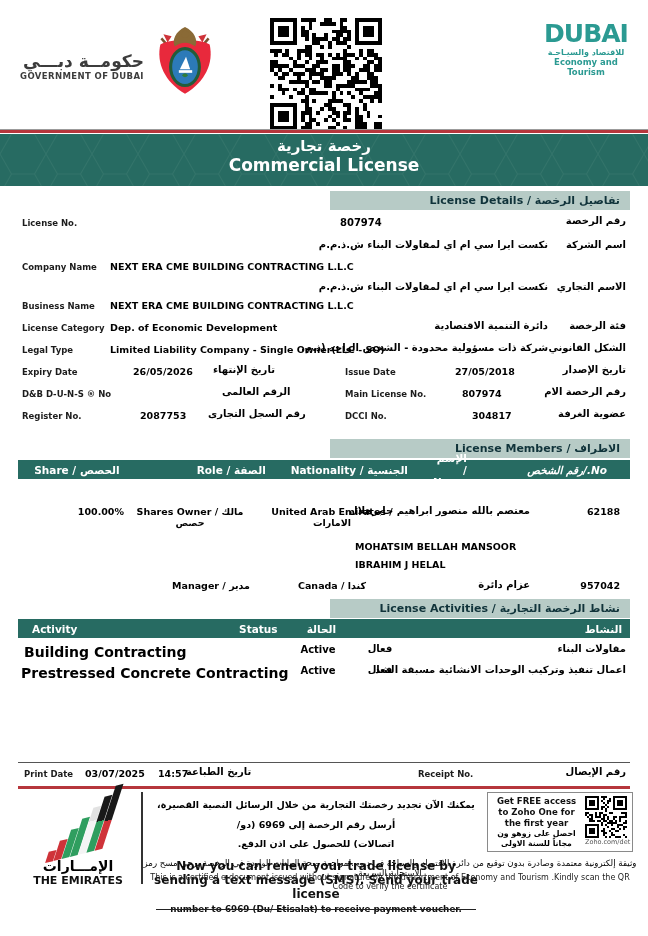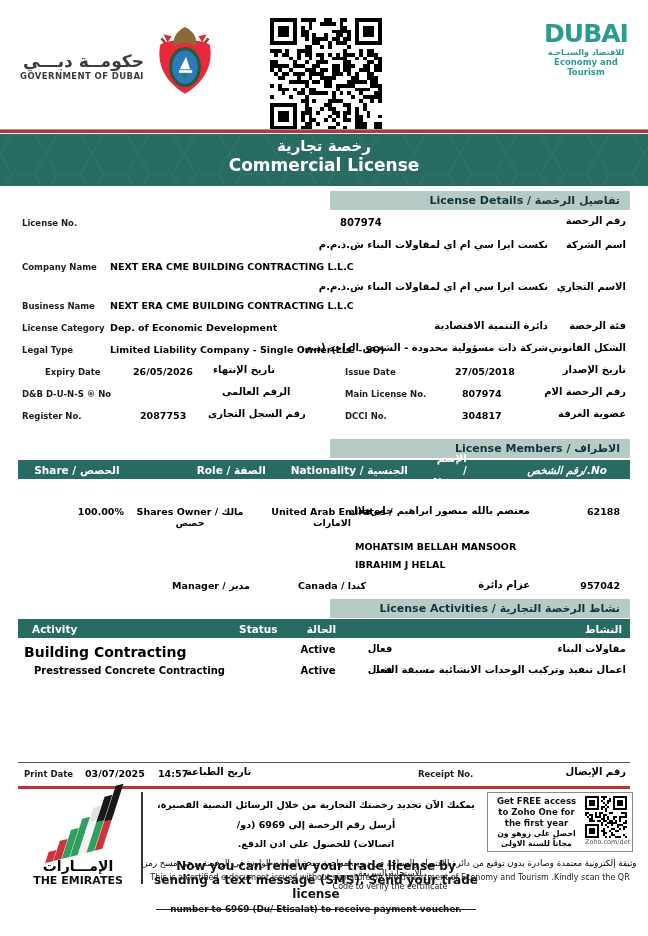--- a/index.html
+++ b/index.html
@@ -429,38 +429,38 @@
     <span class="abs len" style="left:22px;top:111px;">License Category</span>
     <span class="abs val" style="left:110px;top:110px;">Dep. of Economic Development</span>
     <span class="abs ar" style="right:100px;top:108px;">دائرة التنمية الاقتصادية</span>
     <span class="abs ar" style="right:22px;top:108px;">فئة الرخصة</span>
 
     <span class="abs len" style="left:22px;top:133px;">Legal Type</span>
     <span class="abs val" style="left:110px;top:132px;">Limited Liability Company - Single Owner(LLC - SO)</span>
     <span class="abs ar" style="right:100px;top:130px;">شركة ذات مسؤولية محدودة - الشخص الواحد (ذ.م.</span>
     <span class="abs ar" style="right:22px;top:130px;">الشكل القانوني</span>
 
-    <span class="abs len" style="left:22px;top:155px;margin-left:23px;">Expiry Date</span>
+    <span class="abs len" style="left:22px;top:155px;">Expiry Date</span>
     <span class="abs val" style="left:133px;top:154px;">26/05/2026</span>
     <span class="abs ar" style="left:213px;top:152px;">تاريخ الإنتهاء</span>
     <span class="abs len" style="left:345px;top:155px;">Issue Date</span>
     <span class="abs val" style="left:455px;top:154px;">27/05/2018</span>
     <span class="abs ar" style="right:22px;top:152px;">تاريخ الإصدار</span>
 
     <span class="abs len" style="left:22px;top:177px;">D&amp;B D-U-N-S ® No</span>
     <span class="abs ar" style="left:222px;top:174px;">الرقم العالمى</span>
     <span class="abs len" style="left:345px;top:177px;">Main License No.</span>
     <span class="abs val" style="left:462px;top:176px;">807974</span>
     <span class="abs ar" style="right:22px;top:174px;">رقم الرخصة الام</span>
 
     <span class="abs len" style="left:22px;top:199px;">Register No.</span>
     <span class="abs val" style="left:140px;top:198px;">2087753</span>
     <span class="abs ar" style="left:208px;top:196px;">رقم السجل التجارى</span>
     <span class="abs len" style="left:345px;top:199px;">DCCI No.</span>
-    <span class="abs val" style="left:462px;top:198px;">304817</span>
+    <span class="abs val" style="left:472px;top:198px;">304817</span>
     <span class="abs ar" style="right:22px;top:196px;">عضوية الغرفة</span>
   </div>
 
   <div class="abs secbar" style="left:330px;top:439px;width:300px;">الاطراف / License Members</div>
 
   <div class="abs thead" style="left:18px;top:460px;width:612px;height:19px;">
     <span style="width:120px;text-align:center;">Share / الحصص</span>
     <span style="width:132px;text-align:right;">Role / الصفة</span>
     <span style="width:170px;text-align:center;">Nationality / الجنسية</span>
     <span style="flex:1;text-align:right;padding-right:34px;">الإسم / Name</span>
@@ -491,21 +491,21 @@
     <span class="arr" style="width:60px;text-align:center;">الحالة</span>
     <span class="arr" style="flex:1.4;text-align:right;padding-right:8px;">النشاط</span>
   </div>
 
   <div class="abs" style="left:18px;top:640px;width:612px;height:46px;">
     <span class="abs val" style="left:6px;top:4px;font-size:14px;">Building Contracting</span>
     <span class="abs val" style="left:270px;top:4px;width:60px;text-align:center;font-size:10px;">Active</span>
     <span class="abs ar" style="left:334px;top:3px;width:56px;text-align:center;">فعال</span>
     <span class="abs ar" style="right:4px;top:3px;">مقاولات البناء</span>
 
-    <span class="abs val" style="left:16px;top:25px;font-size:10px;">Prestressed Concrete Contracting</span>
+    <span class="abs val" style="left:3px;top:25px;font-size:14px;">Prestressed Concrete Contracting</span>
     <span class="abs val" style="left:270px;top:25px;width:60px;text-align:center;font-size:10px;">Active</span>
     <span class="abs ar" style="left:334px;top:24px;width:56px;text-align:center;">فعال</span>
     <span class="abs ar" style="right:4px;top:24px;">اعمال تنفيذ وتركيب الوحدات الانشائية مسبقة الشد</span>
   </div>
 
   <div class="abs" style="left:18px;right:18px;top:762px;height:1px;background:#555;"></div>
   <span class="abs len" style="left:24px;top:769px;">Print Date</span>
   <span class="abs val" style="left:85px;top:768px;">03/07/2025</span>
   <span class="abs val" style="left:158px;top:768px;">14:57</span>
   <span class="abs ar" style="left:186px;top:766px;">تاريخ الطباعة</span>

